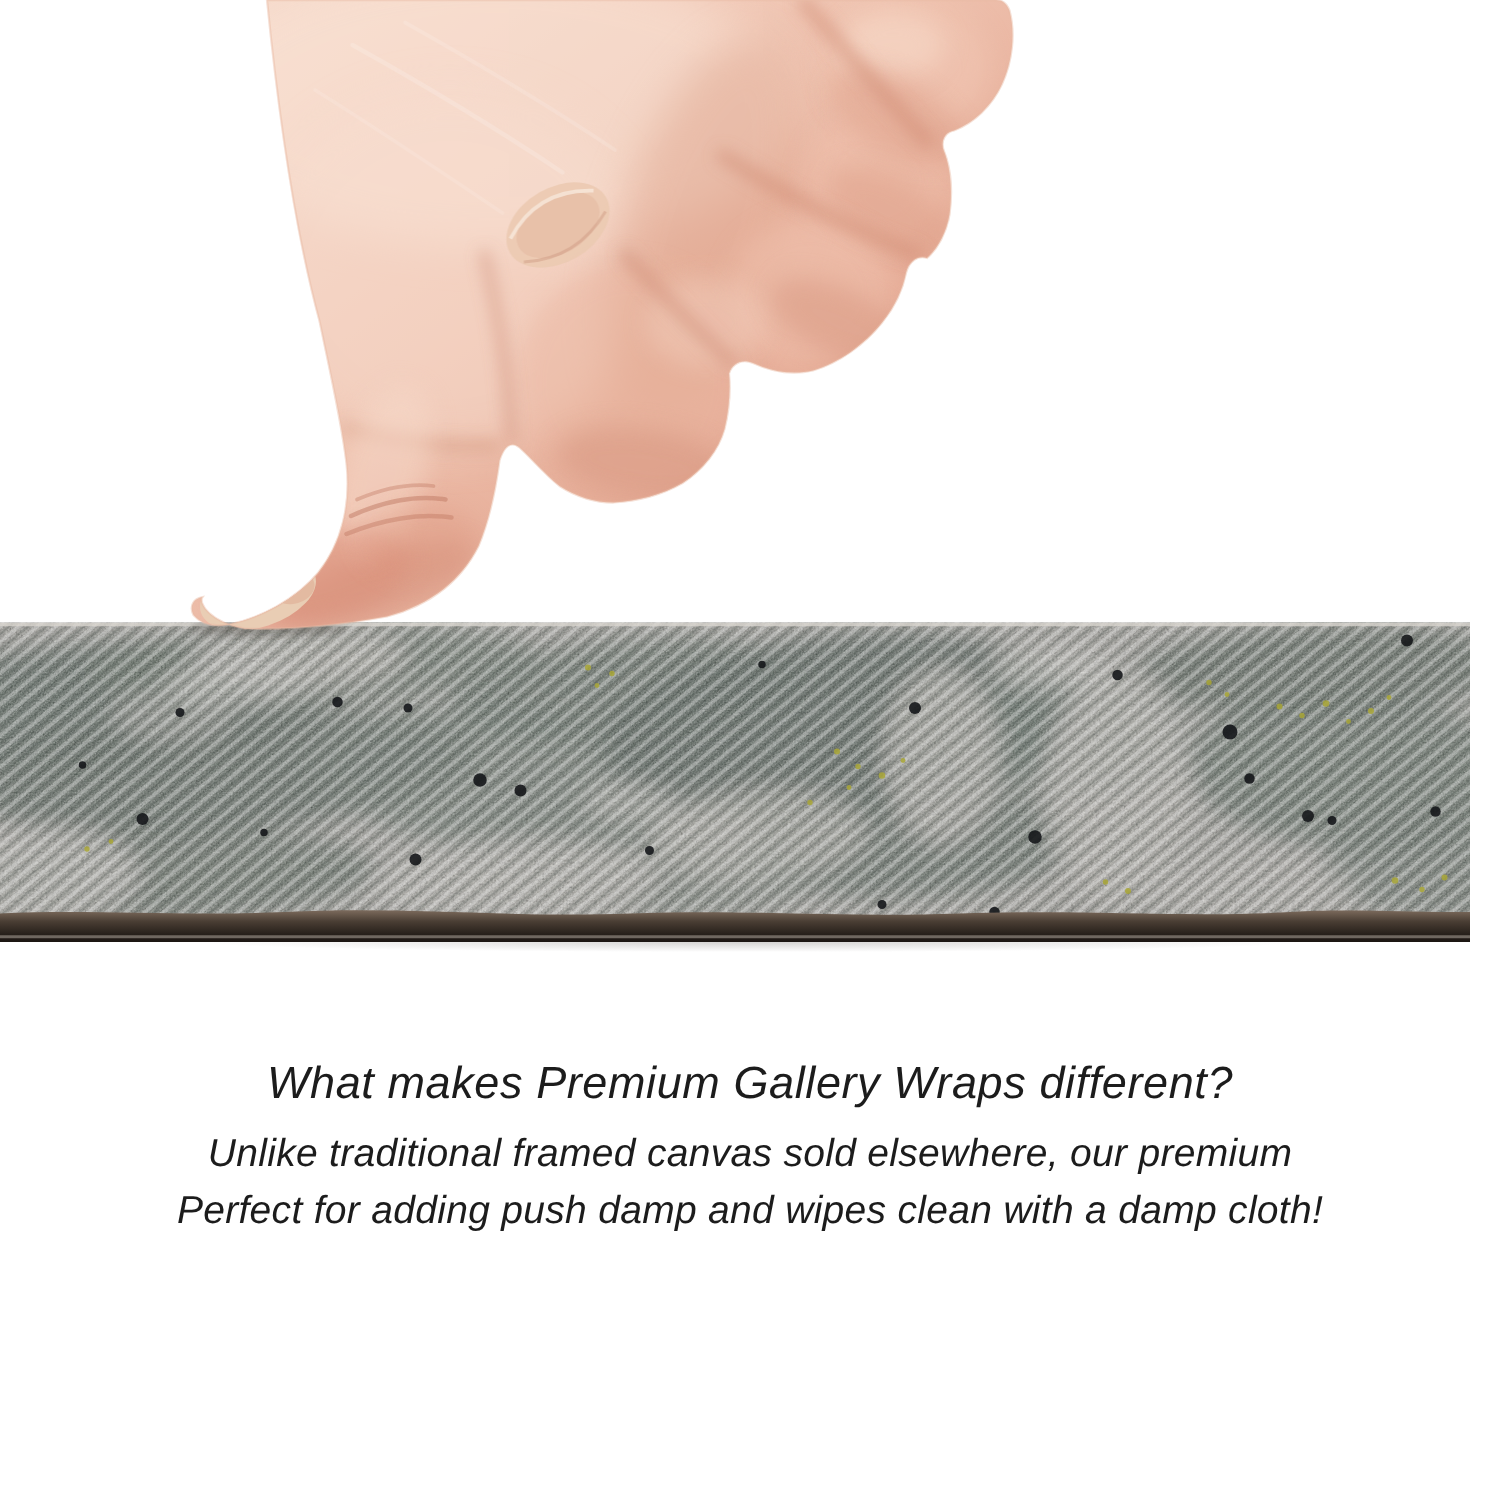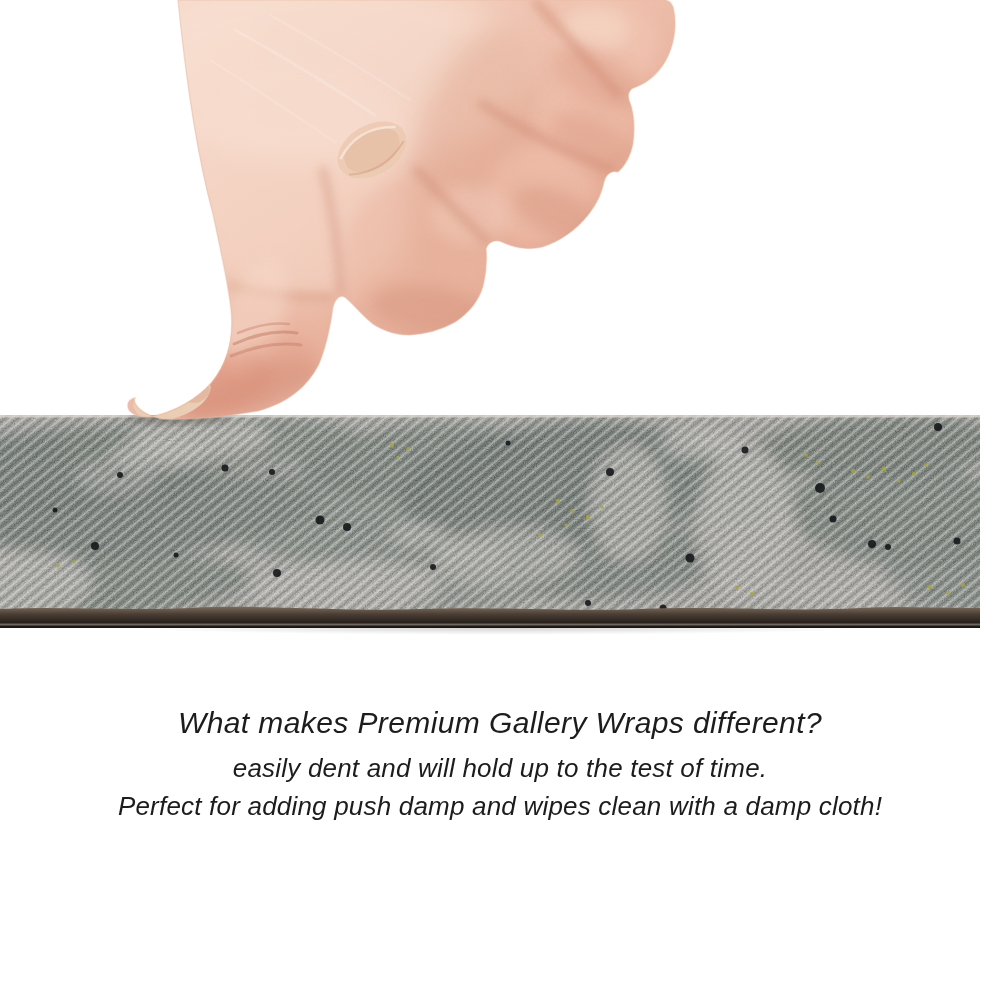--- a/index.html
+++ b/index.html
@@ -265,17 +265,17 @@
         <ellipse cx="196" cy="400" rx="14" ry="10" fill="#dfae94" opacity="0.6"></ellipse>
         <path d="M136,386 Q172,372 208,388" fill="none" stroke="#d0a088" stroke-width="2.5" opacity="0.7"></path>
       </g>
     </g>
 
     <use href="#handPath" fill="none" stroke="rgba(232,186,165,0.45)" stroke-width="1.5"></use>
   </svg>
 
   <section class="info">
     <h1>What makes Premium Gallery Wraps different?</h1>
-    <p>easily dent and will hold up to the test of time.</p>
+    <p>Unlike traditional framed canvas sold elsewhere, our premium</p>
     <p>Perfect for adding push damp and wipes clean with a damp cloth!</p>
   </section>
 
 </div>
 
 </body></html>

